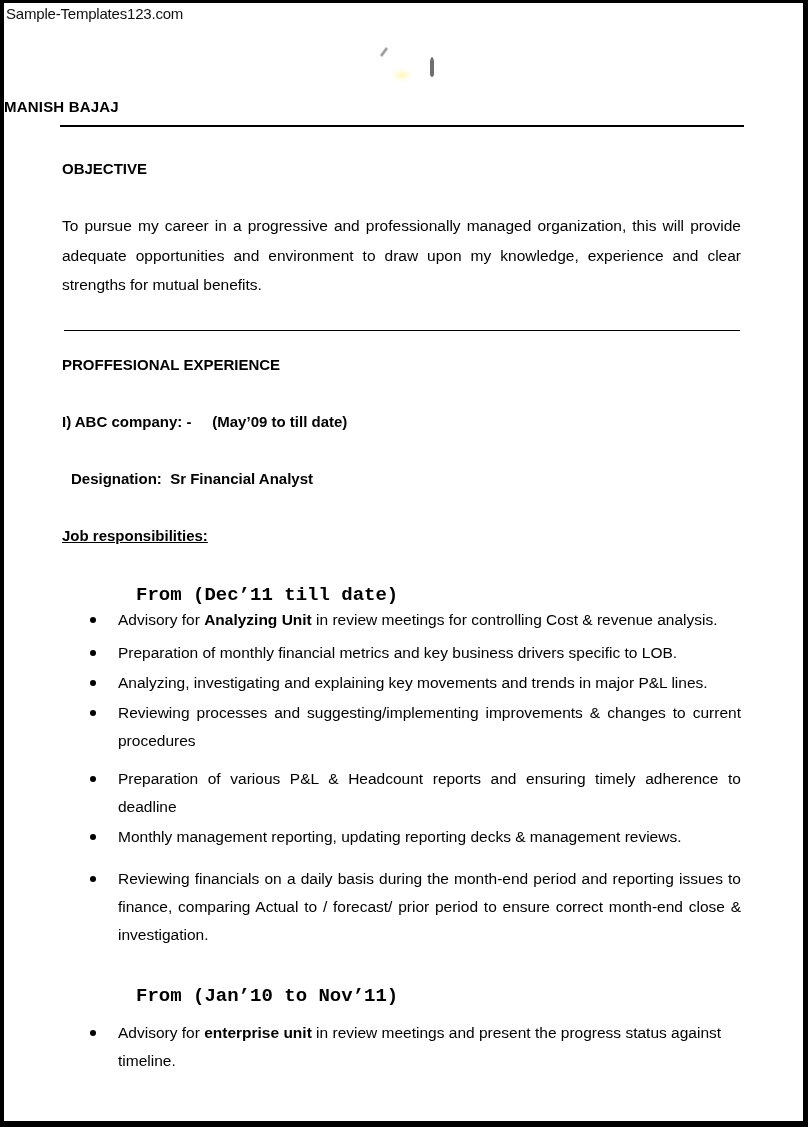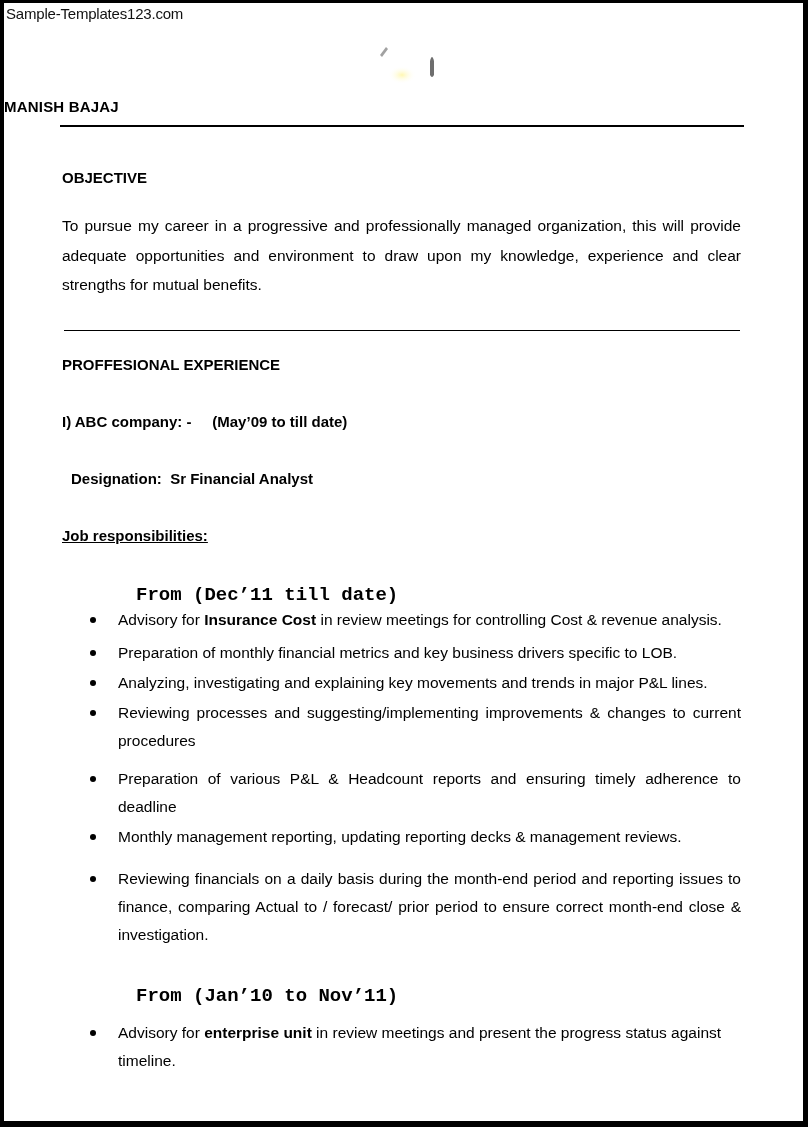--- a/index.html
+++ b/index.html
@@ -152,35 +152,35 @@
       </radialGradient>
     </defs>
     <ellipse cx="36" cy="36" rx="14" ry="9" fill="url(#glow)"></ellipse>
     <path d="M14 16 L20 8 L22 10 L16 18 Z" fill="#8a8a8a" opacity="0.8"></path>
     <path d="M64 22 Q66 14 68 22 L68 36 Q66 40 64 36 Z" fill="#6e6e6e"></path>
   </svg>
 
   <div class="name">MANISH BAJAJ</div>
   <div class="rule-thick"></div>
 
-  <div class="section-heading" style="top:166px;">OBJECTIVE</div>
+  <div class="section-heading" style="top:157px;">OBJECTIVE</div>
   <div class="objective-text">To pursue my career in a progressive and professionally managed organization, this will provide adequate opportunities and environment to draw upon my knowledge, experience and clear strengths for mutual benefits.</div>
 
   <div class="rule-thin"></div>
 
   <div class="section-heading" style="top:353px;">PROFFESIONAL EXPERIENCE</div>
   <div class="company-line">I) ABC company: -     (May’09 to till date)</div>
   <div class="designation">Designation:  Sr Financial Analyst</div>
   <div class="job-resp">Job responsibilities:</div>
 
   <div class="period" style="top:581px;">From (Dec’11 till date)</div>
   <ul class="bullets" style="top:605px;">
     <li class="bullet-item" style="line-height:24px; margin-bottom:7px;">
       <span class="bullet-dot" style="top:9px;"></span>
-      <span class="bullet-text"><span>Advisory for </span><b>Insurance Cost</b><span> in review meetings for controlling Cost &amp; revenue analysis.</span></span>
+      <span class="bullet-text"><span>Advisory for </span><b>Analyzing Unit</b><span> in review meetings for controlling Cost &amp; revenue analysis.</span></span>
     </li>
     <li class="bullet-item" style="margin-bottom:2px;">
       <span class="bullet-dot"></span>
       <span class="bullet-text">Preparation of monthly financial metrics and key business drivers specific to LOB.</span>
     </li>
     <li class="bullet-item" style="margin-bottom:2px;">
       <span class="bullet-dot"></span>
       <span class="bullet-text">Analyzing, investigating and explaining key movements and trends in major P&amp;L lines.</span>
     </li>
     <li class="bullet-item" style="margin-bottom:10px;">

